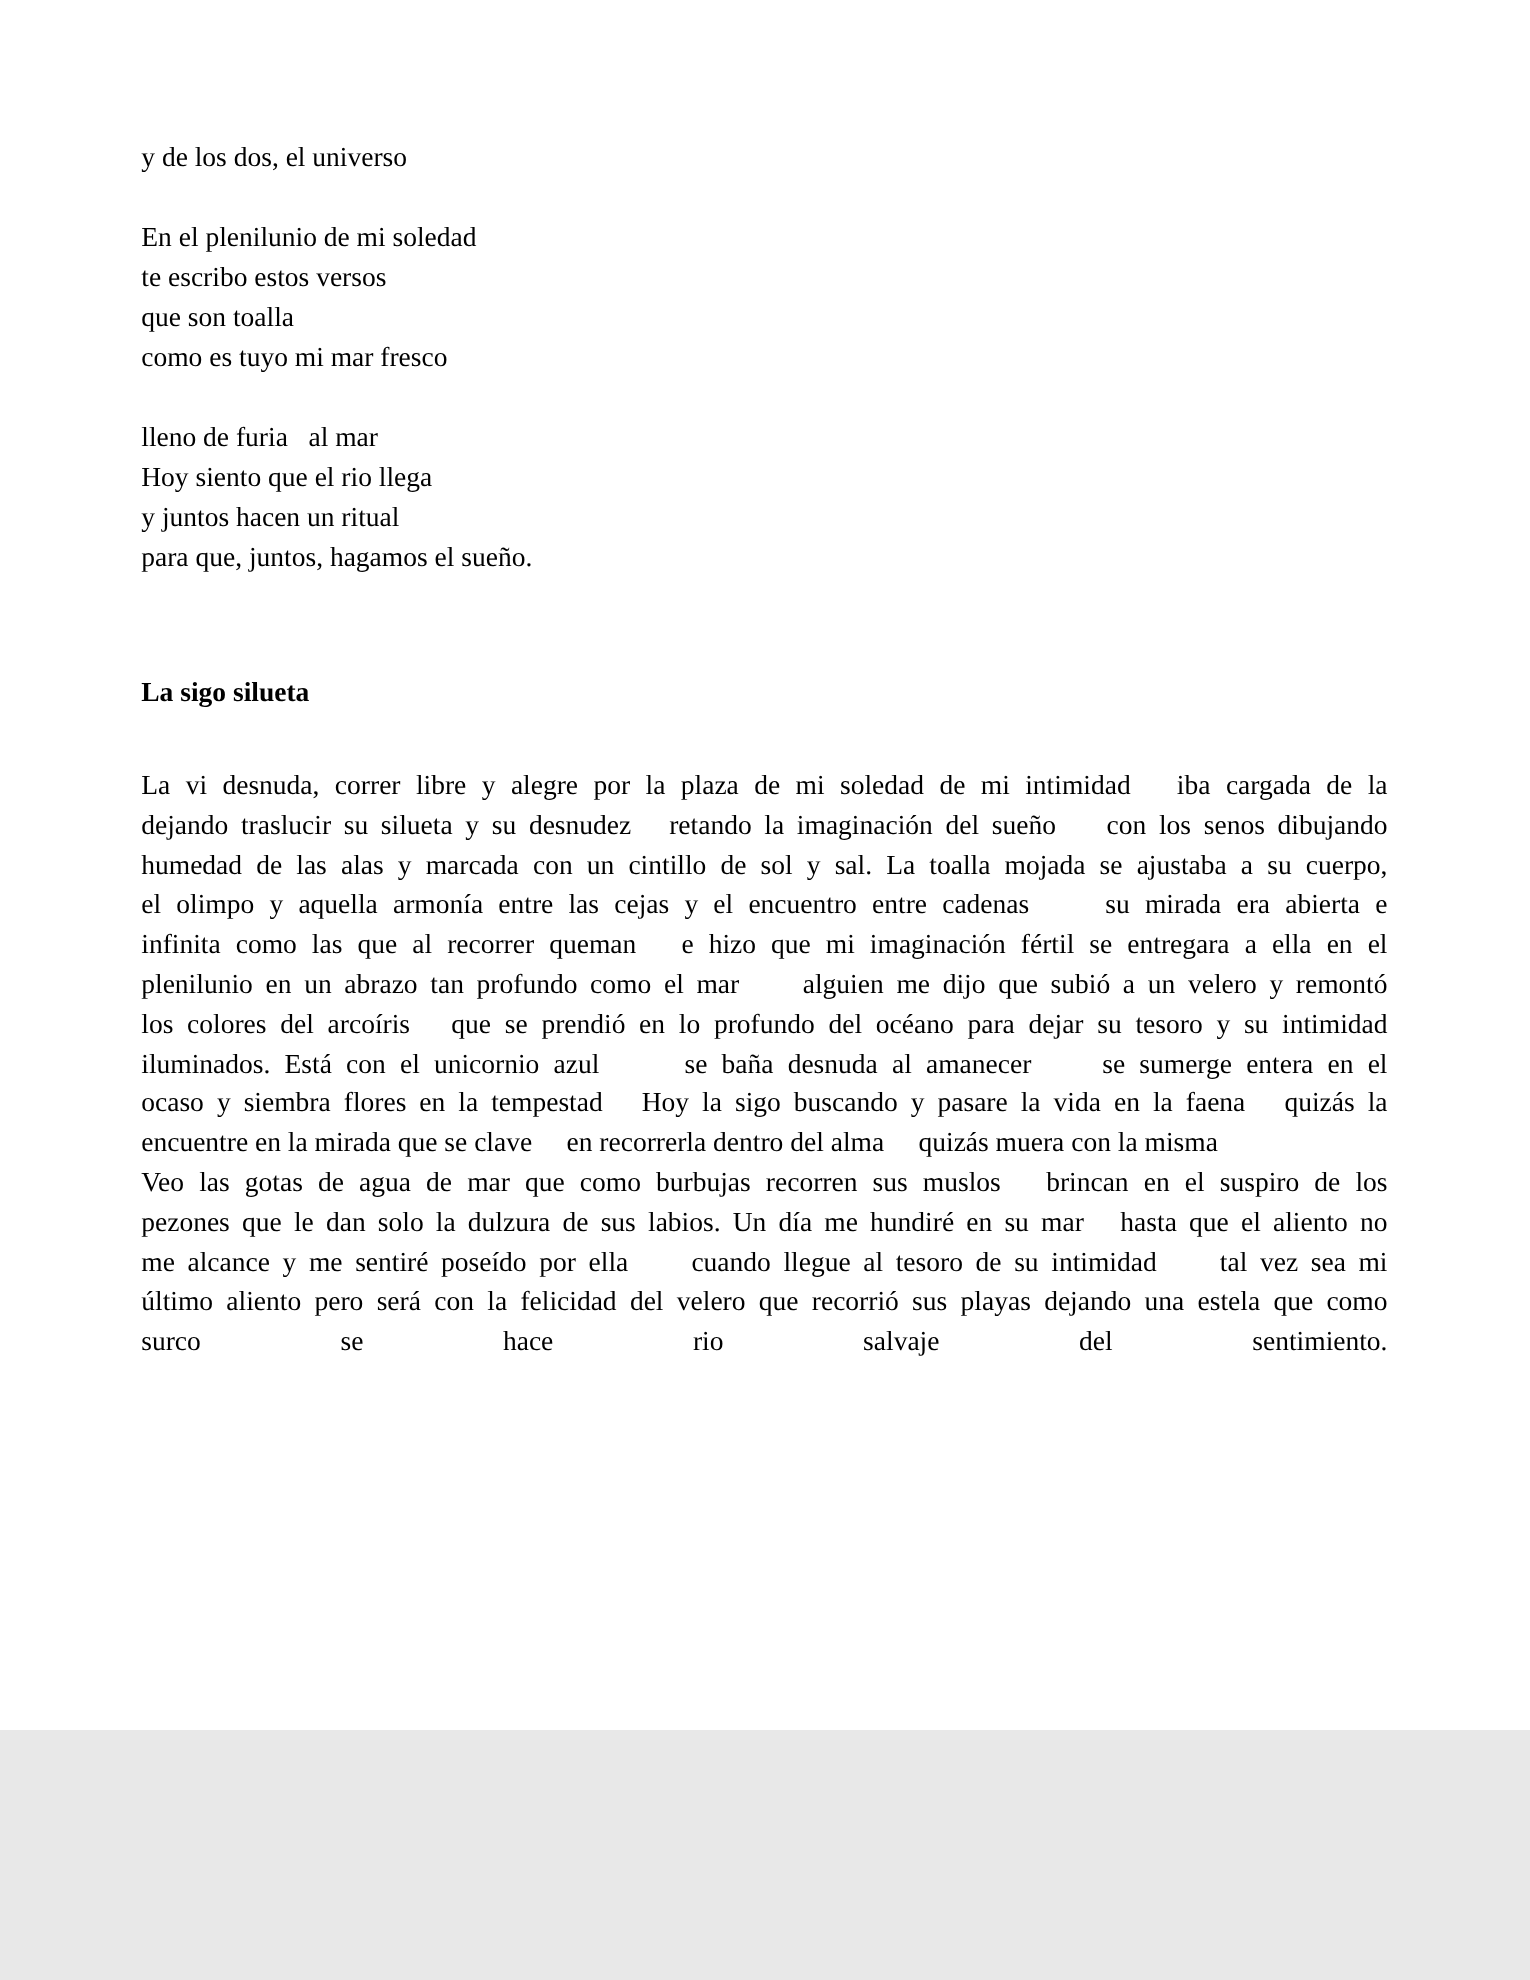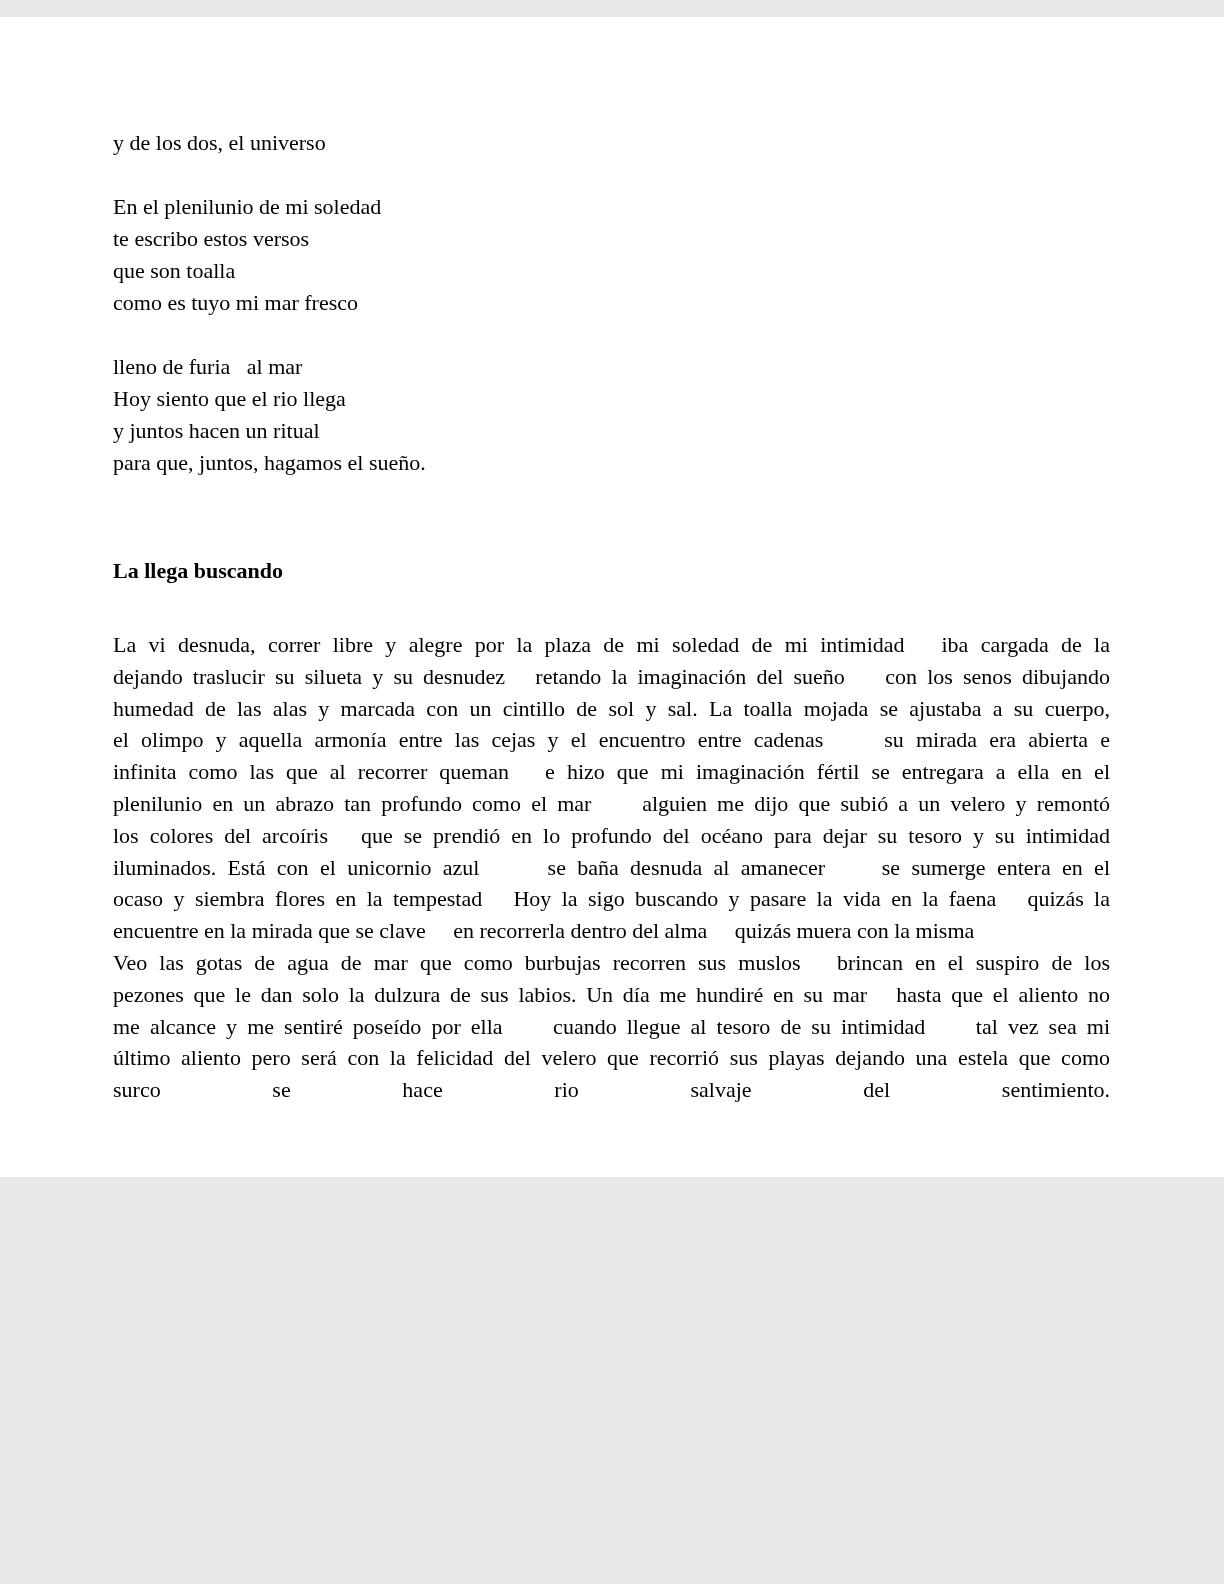--- a/index.html
+++ b/index.html
@@ -1,20 +1,20 @@
 <!DOCTYPE html>
 <html><head>
 <meta charset="utf-8">
 <style>
   html, body { margin: 0; padding: 0; background: #e8e8e8; }
   .page {
     position: relative;
     width: 1224px;
-    height: 1160px;
-    margin: 17px auto;
+    height: 1384px;
+    margin: 0 auto;
     background: #ffffff;
     color: #000000;
     font-family: "Liberation Serif", "DejaVu Serif", serif;
     overflow: hidden;
   }
   .content {
     position: absolute;
     left: 113px;
     top: 110px;
     width: 997px;
@@ -70,21 +70,21 @@
         <div class="poem-line">te escribo estos versos</div>
         <div class="poem-line">que son toalla</div>
         <div class="poem-line">como es tuyo mi mar fresco</div>
         <div class="poem-line"></div>
         <div class="poem-line">lleno de furia&nbsp;&nbsp; al mar</div>
         <div class="poem-line">Hoy siento que el rio llega</div>
         <div class="poem-line">y juntos hacen un ritual</div>
         <div class="poem-line">para que, juntos, hagamos el sueño.</div>
       </div>
 
-    <h2 class="section-heading">La llega buscando</h2>
+    <h2 class="section-heading">La sigo silueta</h2>
 
     <div class="para para-first">
 
     <div class="prose-line">La vi desnuda, correr libre y alegre por la plaza de mi soledad de mi intimidad&nbsp;&nbsp; iba cargada de la</div>
         <div class="prose-line">dejando traslucir su silueta y su desnudez&nbsp;&nbsp; retando la imaginación del sueño&nbsp;&nbsp;&nbsp; con los senos dibujando</div>
         <div class="prose-line">humedad de las alas y marcada con un cintillo de sol y sal. La toalla mojada se ajustaba a su cuerpo,</div>
         <div class="prose-line">el olimpo y aquella armonía entre las cejas y el encuentro entre cadenas&nbsp;&nbsp;&nbsp;&nbsp; su mirada era abierta e</div>
         <div class="prose-line">infinita como las que al recorrer queman&nbsp;&nbsp; e hizo que mi imaginación fértil se entregara a ella en el</div>
         <div class="prose-line">plenilunio en un abrazo tan profundo como el mar&nbsp;&nbsp;&nbsp;&nbsp; alguien me dijo que subió a un velero y remontó</div>
         <div class="prose-line">los colores del arcoíris&nbsp;&nbsp; que se prendió en lo profundo del océano para dejar su tesoro y su intimidad</div>

